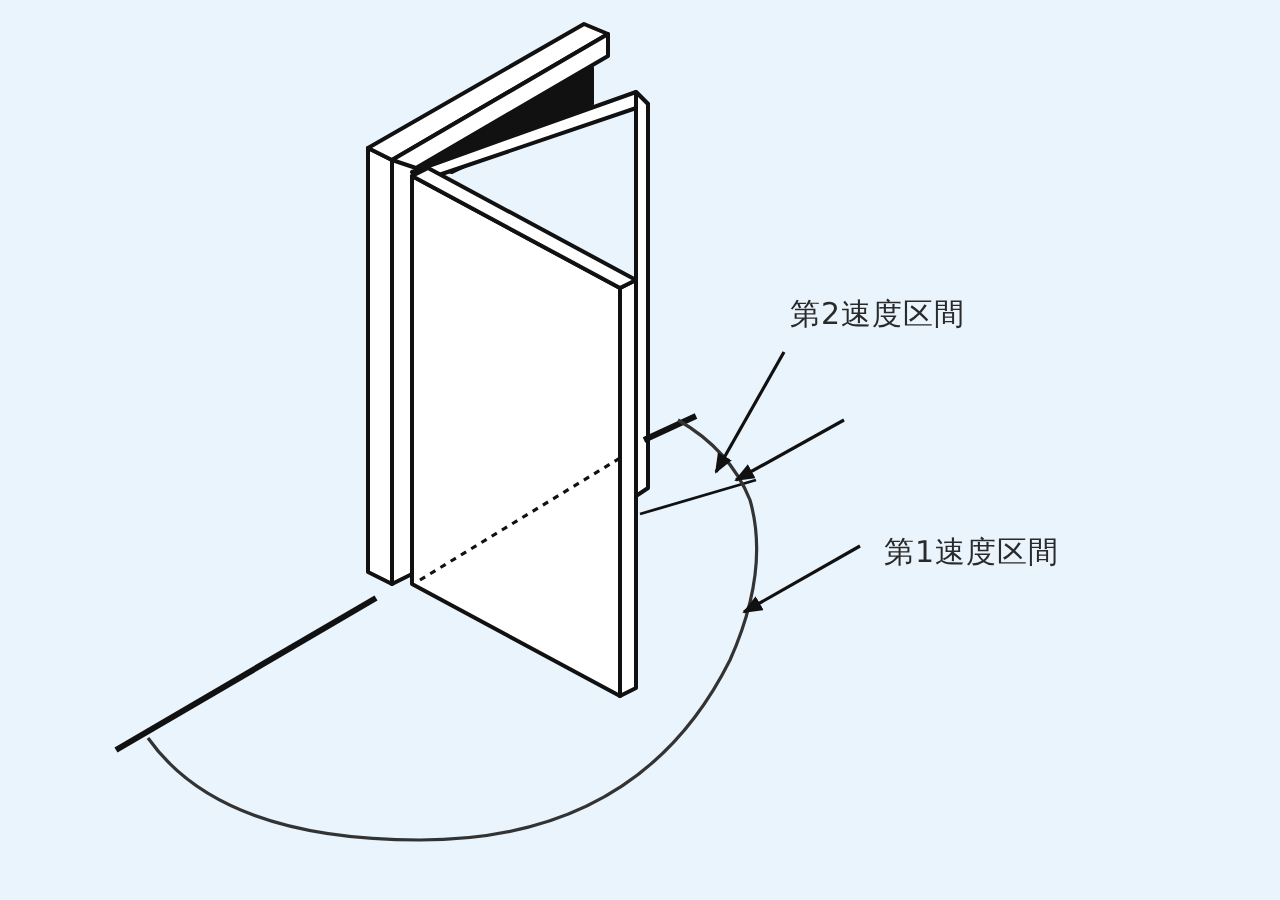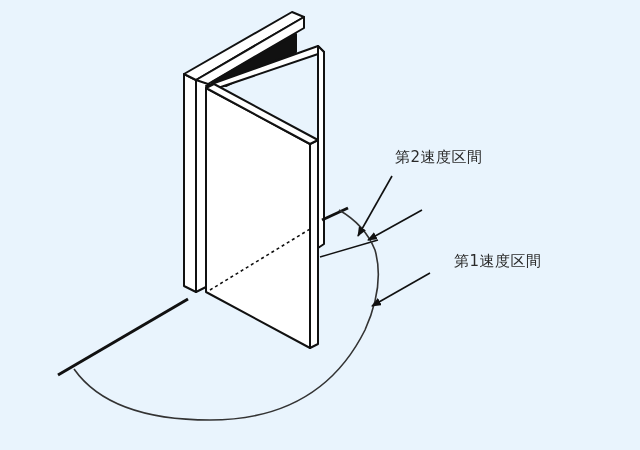--- a/index.html
+++ b/index.html
@@ -26,21 +26,21 @@
     .label {
       position: absolute;
       font-family: "DejaVu Sans", "Liberation Sans", sans-serif;
       font-size: 15px;
       color: #2a2a2a;
       white-space: nowrap;
       letter-spacing: 0.5px;
     }
     .label-zone2 { left: 395px; top: 148px; }
     .label-angle { left: 434px; top: 203px; }
-    .label-zone1 { left: 442px; top: 252px; margin-left: 12px; }
+    .label-zone1 { left: 442px; top: 267px; }
   </style>
 </head>
 <body>
 
 <div class="canvas">
   <svg class="diagram" viewBox="0 0 640 450" xmlns="http://www.w3.org/2000/svg">
     <defs>
       <marker id="arrow" markerWidth="10" markerHeight="8" refX="9" refY="4" orient="auto" markerUnits="userSpaceOnUse">
         <path d="M0,0 L10,4 L0,8 Z" fill="#111"></path>
       </marker>

